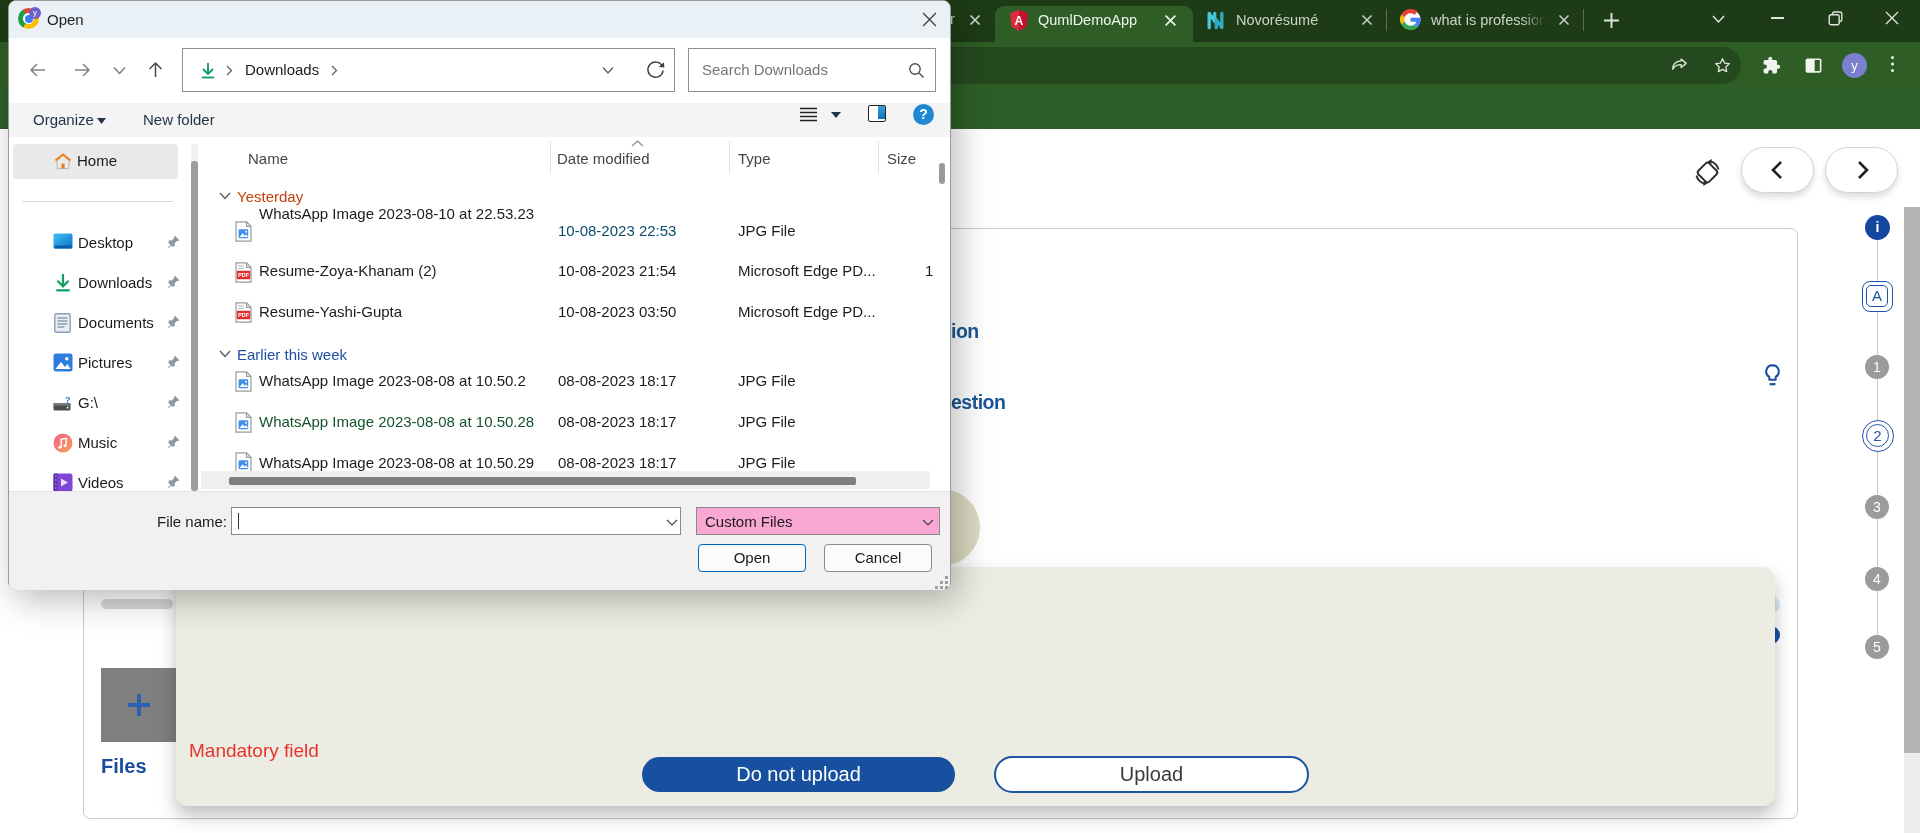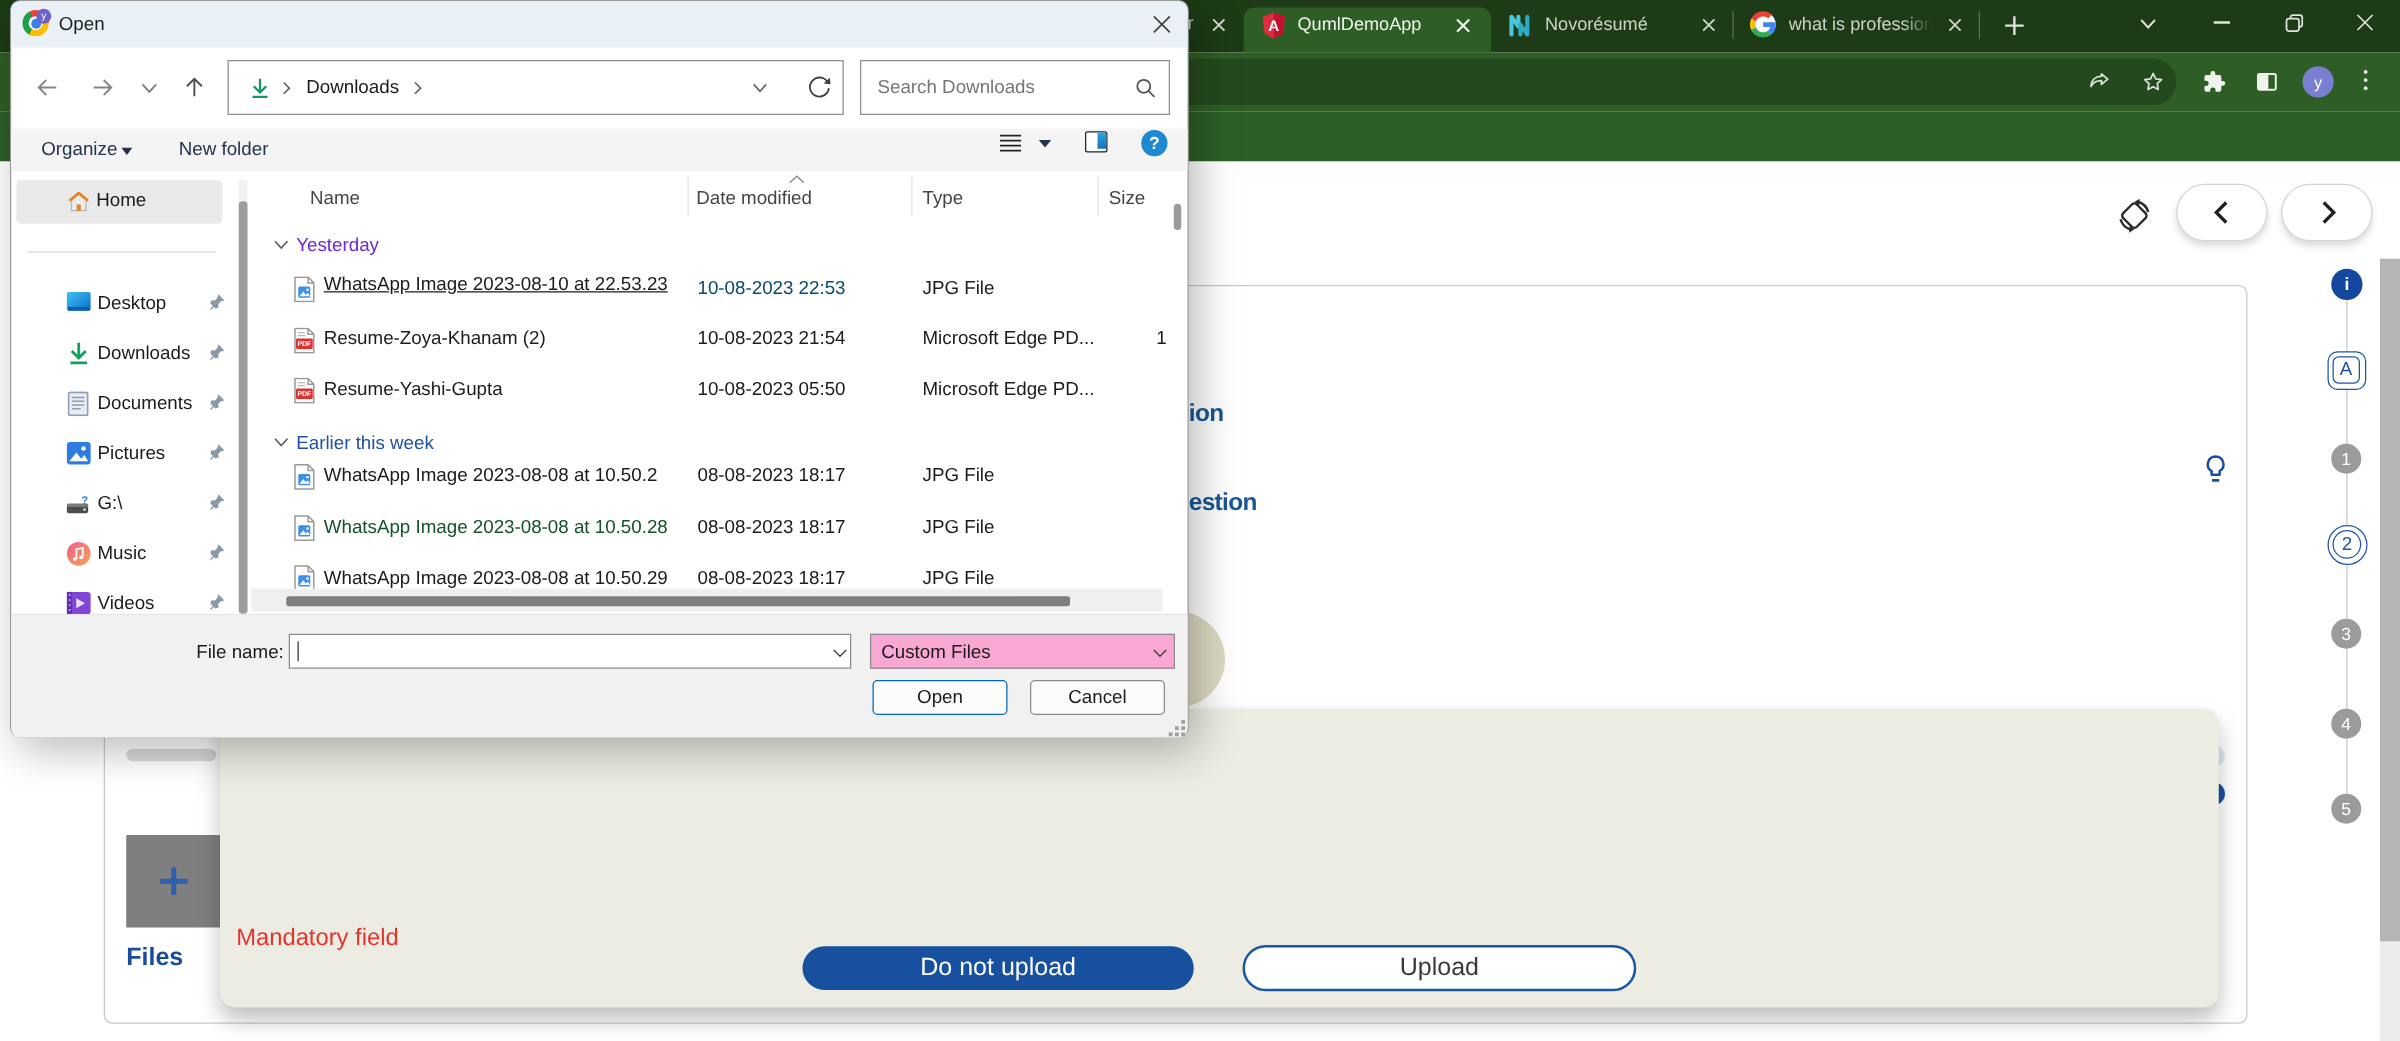--- a/index.html
+++ b/index.html
@@ -338,30 +338,30 @@
   <span class="abs" style="left:548px;top:149px;font-size:15px;color:#454545;">Date modified</span>
   <span class="abs" style="left:729px;top:149px;font-size:15px;color:#454545;">Type</span>
   <span class="abs" style="left:878px;top:149px;font-size:15px;color:#454545;">Size</span>
   <div class="abs" style="left:541px;top:140px;width:1px;height:32px;background:#e3e3e3;"></div>
   <div class="abs" style="left:720px;top:140px;width:1px;height:32px;background:#e3e3e3;"></div>
   <div class="abs" style="left:869px;top:140px;width:1px;height:32px;background:#e3e3e3;"></div>
 
   <svg class="abs" style="left:210px;top:191px" width="12" height="8" viewBox="0 0 12 8">
       <path d="M1 1l5 5.5L11 1" stroke="#5a5a5a" stroke-width="1.3" fill="none"></path>
     </svg>
-  <span class="abs" style="left:228px;top:187px;font-size:15px;color:#6d28d9;">Yesterday</span>
+  <span class="abs" style="left:228px;top:187px;font-size:15px;color:#c2410c;">Yesterday</span>
 
   <svg class="abs" style="left:226px;top:220px" width="17" height="21" viewBox="0 0 17 21">
       <path d="M1 .8h10.5L16 5.3V20.2H1z" fill="#fff" stroke="#9a9a9a" stroke-width="1.2"></path>
       <path d="M11.5 .8V5.3H16" fill="none" stroke="#9a9a9a" stroke-width="1.2"></path>
       <rect x="3.6" y="8.2" width="9.6" height="9" rx="1.2" fill="#3f8fe8"></rect>
       <circle cx="11" cy="10.8" r="1" fill="#fff"></circle>
       <path d="M4.6 16l3-3.8 2.2 2.6 1.4-1.6 1.8 2.8z" fill="#fff"></path>
     </svg>
-  <span class="abs" style="left:250px;top:218px;font-size:15px;color:#1c1c1c;text-decoration:underline;">WhatsApp Image 2023-08-10 at 22.53.23</span>
+  <span class="abs" style="left:250px;top:204px;font-size:15px;color:#1c1c1c;">WhatsApp Image 2023-08-10 at 22.53.23</span>
   <span class="abs" style="left:549px;top:221px;font-size:15px;color:#0c4a6e;">10-08-2023 22:53</span>
   <span class="abs" style="left:729px;top:221px;font-size:15px;color:#1c1c1c;">JPG File</span>
 
   <svg class="abs" style="left:226px;top:261px" width="17" height="21" viewBox="0 0 17 21">
       <path d="M1 .8h10.5L16 5.3V20.2H1z" fill="#fff" stroke="#9a9a9a" stroke-width="1.2"></path>
       <path d="M11.5 .8V5.3H16" fill="none" stroke="#9a9a9a" stroke-width="1.2"></path>
       <path d="M3 4h6 M3 6.5h6" stroke="#b9b9b9" stroke-width="1"></path>
       <rect x="1.8" y="8.8" width="13.4" height="8.4" rx="1" fill="#e02f2f"></rect>
       <text x="8.5" y="15.2" font-size="5.6" font-weight="bold" fill="#fff" text-anchor="middle" font-family="Liberation Sans">PDF</text>
     </svg>
@@ -371,21 +371,21 @@
   <span class="abs" style="left:916px;top:261px;font-size:15px;color:#1c1c1c;">1</span>
 
   <svg class="abs" style="left:226px;top:301px" width="17" height="21" viewBox="0 0 17 21">
       <path d="M1 .8h10.5L16 5.3V20.2H1z" fill="#fff" stroke="#9a9a9a" stroke-width="1.2"></path>
       <path d="M11.5 .8V5.3H16" fill="none" stroke="#9a9a9a" stroke-width="1.2"></path>
       <path d="M3 4h6 M3 6.5h6" stroke="#b9b9b9" stroke-width="1"></path>
       <rect x="1.8" y="8.8" width="13.4" height="8.4" rx="1" fill="#e02f2f"></rect>
       <text x="8.5" y="15.2" font-size="5.6" font-weight="bold" fill="#fff" text-anchor="middle" font-family="Liberation Sans">PDF</text>
     </svg>
   <span class="abs" style="left:250px;top:302px;font-size:15px;color:#1c1c1c;">Resume-Yashi-Gupta</span>
-  <span class="abs" style="left:549px;top:302px;font-size:15px;color:#1c1c1c;">10-08-2023 05:50</span>
+  <span class="abs" style="left:549px;top:302px;font-size:15px;color:#1c1c1c;">10-08-2023 03:50</span>
   <span class="abs" style="left:729px;top:302px;font-size:15px;color:#1c1c1c;">Microsoft Edge PD...</span>
 
   <svg class="abs" style="left:210px;top:349px" width="12" height="8" viewBox="0 0 12 8">
       <path d="M1 1l5 5.5L11 1" stroke="#5a5a5a" stroke-width="1.3" fill="none"></path>
     </svg>
   <span class="abs" style="left:228px;top:345px;font-size:15px;color:#2150a2;">Earlier this week</span>
 
   <svg class="abs" style="left:226px;top:370px" width="17" height="21" viewBox="0 0 17 21">
       <path d="M1 .8h10.5L16 5.3V20.2H1z" fill="#fff" stroke="#9a9a9a" stroke-width="1.2"></path>
       <path d="M11.5 .8V5.3H16" fill="none" stroke="#9a9a9a" stroke-width="1.2"></path>

